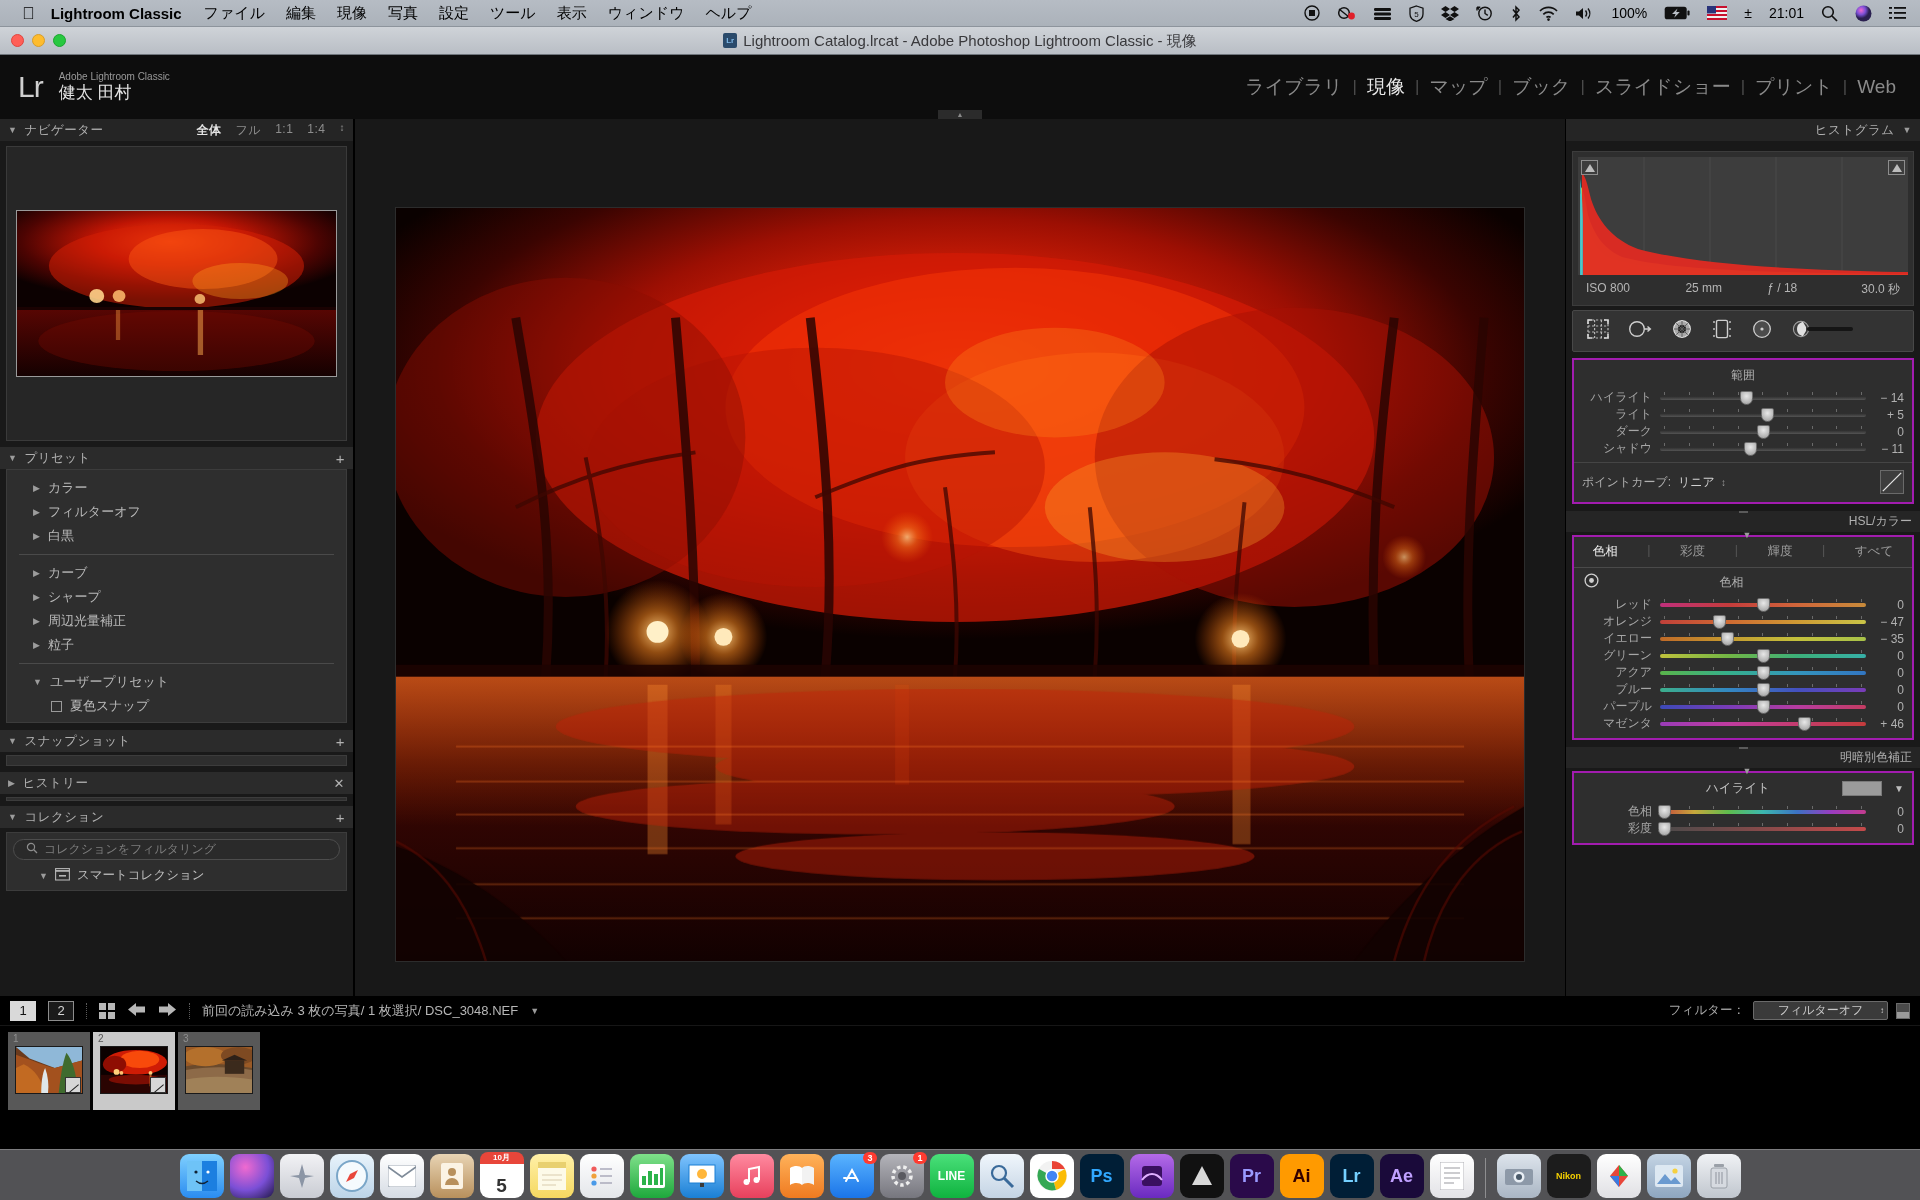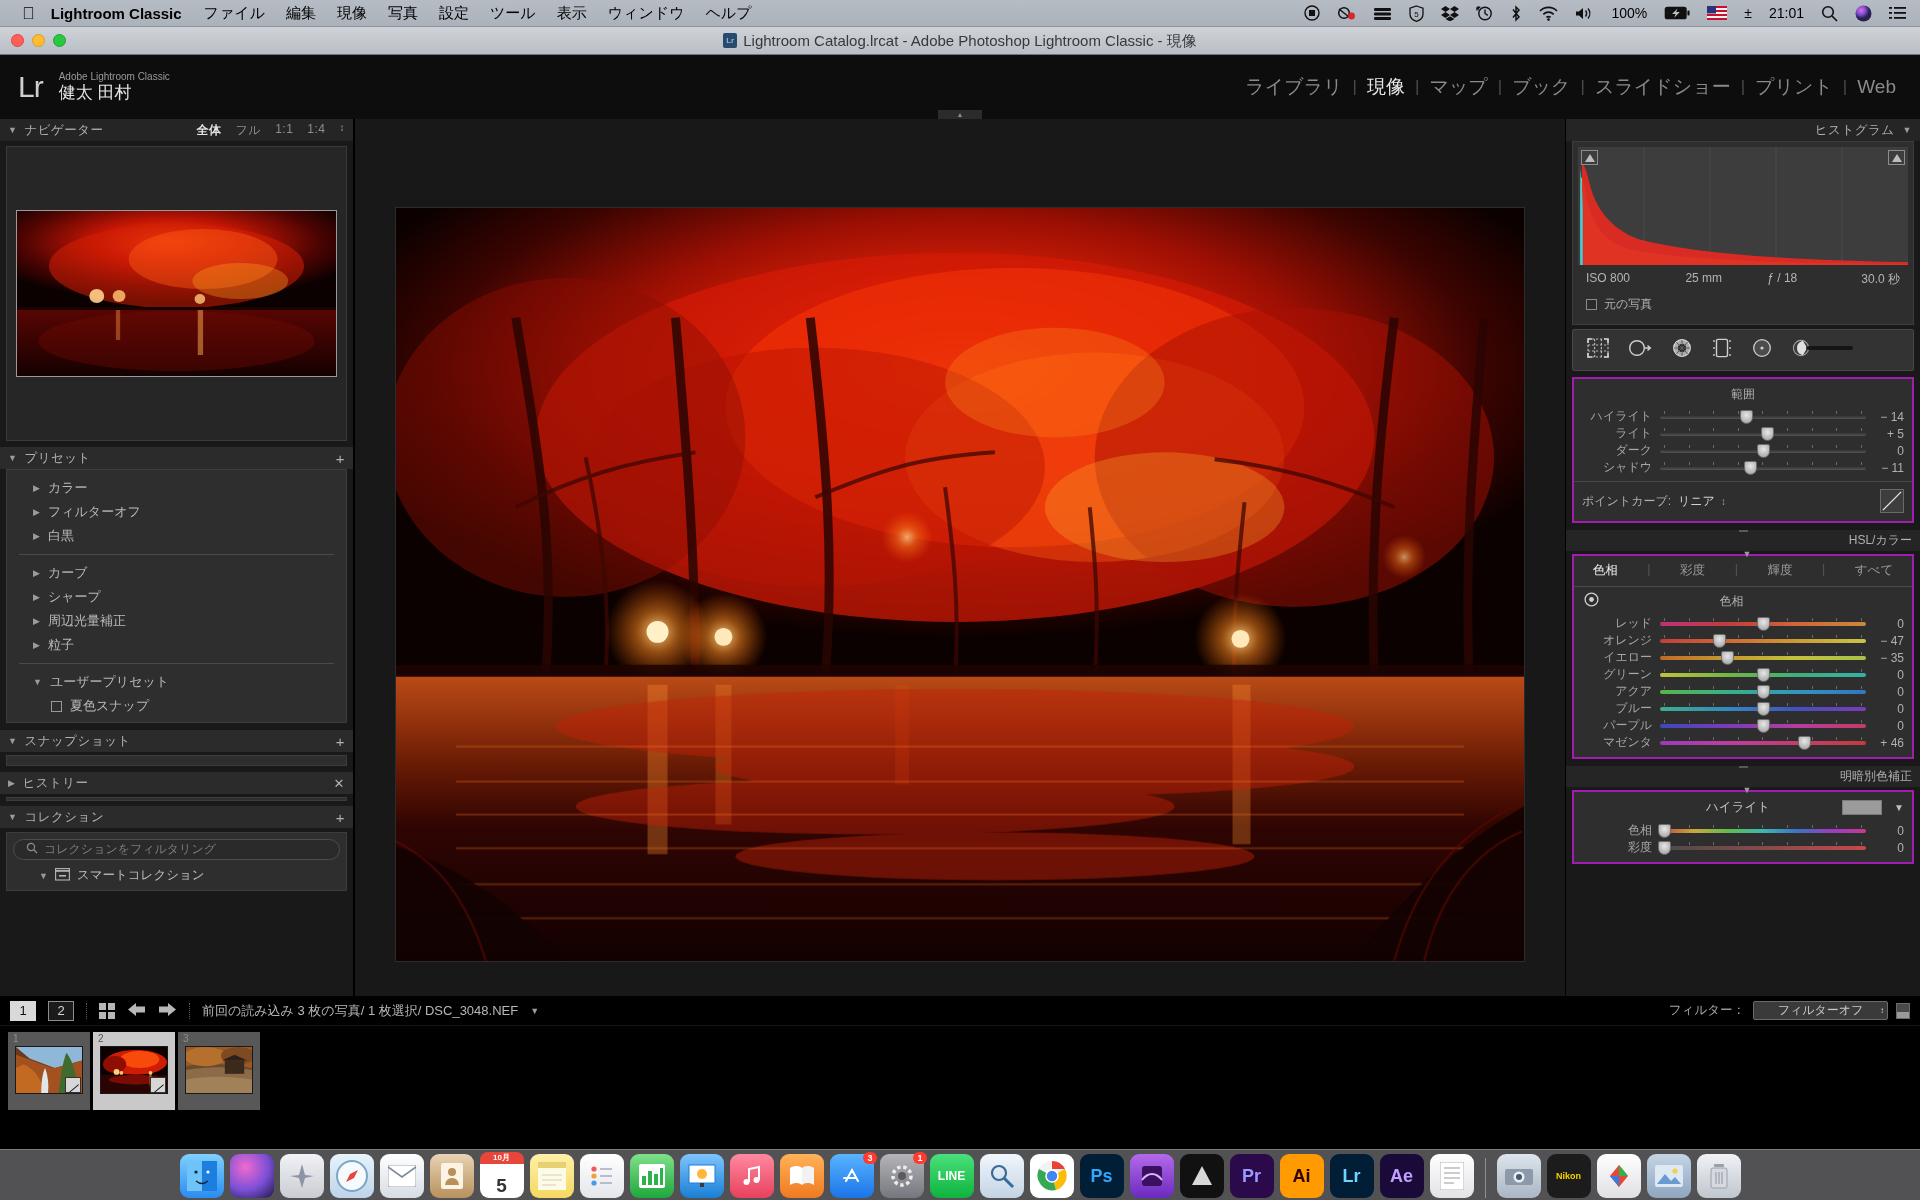--- a/index.html
+++ b/index.html
@@ -150,21 +150,21 @@
   .tsep { width: 1px; height: 20px; background: #545454; margin: 0 6px; }
 
   
   #rightpanel {
     position: absolute; top: 64px; right: 0; width: 355px; bottom: 72px;
     background: #191919; border-left: 1px solid #000; overflow: hidden;
   }
   #histo-hdr { background: #252525; justify-content: flex-end; }
   #histo-hdr .lbl { color: #b0b0b0; }
   #histo-hdr .tri-r { margin-left: 8px; font-size: 9px; color: #9c9c9c; }
-  #histobox { margin: 0 6px 0 6px; border: 1px solid #3c3c3c; background: #2e2e2e; padding: 5px; }
+  #histobox { margin: 10px 6px 0 6px; border: 1px solid #3c3c3c; background: #2e2e2e; padding: 5px; }
   #histoplot { height: 118px; background: #3d3d3d; position: relative; overflow: hidden; }
   .clip {
     position: absolute; top: 3px; width: 17px; height: 15px; background: #3d3d3d;
     border: 1px solid #8d8d8d; display:flex;align-items:center;justify-content:center;
   }
   .clip i { width:0;height:0;border-left:5px solid transparent;border-right:5px solid transparent;
             border-bottom:8px solid #bdbdbd; display:block;}
   .exifrow { display: flex; font-size: 12px; color: #b4b4b4; padding: 6px 8px 2px 8px; }
   .exifrow span { flex: 1; }
   .exifrow span:nth-child(2){ text-align:center;} .exifrow span:nth-child(3){ text-align:center;}
@@ -723,24 +723,20 @@
           </div>
         <div class="clip" style="right:3px;">
             <i></i>
           </div>
       </div>
       <div class="exifrow">
         <span>ISO 800</span>
         <span>25 mm</span>
         <span>ƒ / 18</span>
         <span>30.0 秒</span>
-      </div>
-      <div class="origrow">
-        <span class="chk"></span>
-        <span>元の写真</span>
       </div>
     </div>
 
     <div id="toolrow">
       <span>
         <svg width="22" height="20" viewBox="0 0 22 20">
             <g stroke="#b6b6b6" stroke-width="1.2" fill="none" stroke-dasharray="2.2 1.8">
               <rect x="1" y="1" width="20" height="18"></rect>
               <path d="M7.6 1 V19 M14.4 1 V19 M1 7 H21 M1 13 H21"></path>
             </g>

